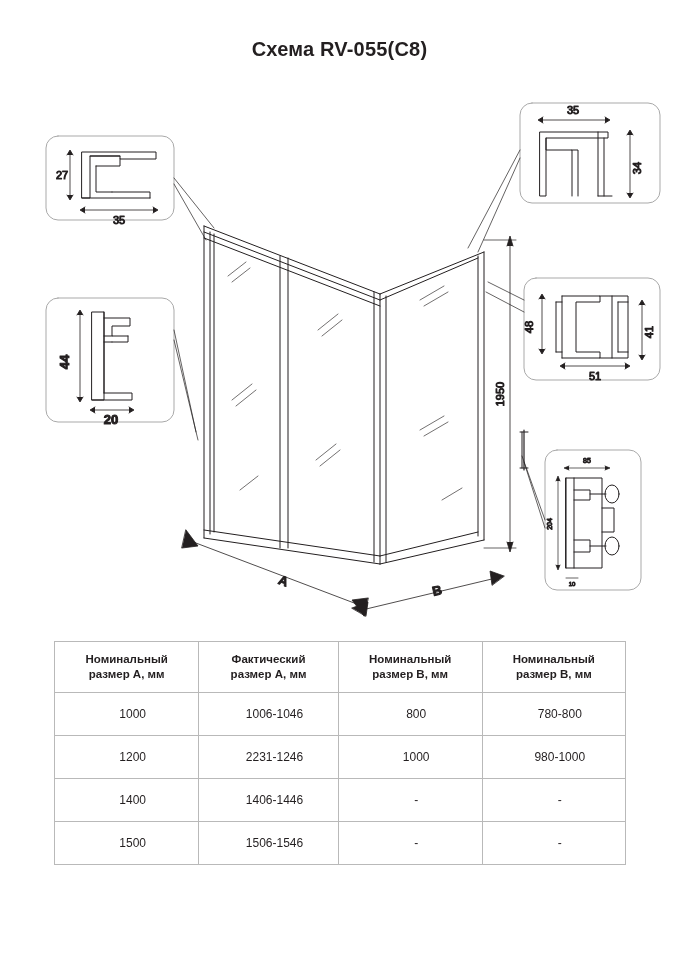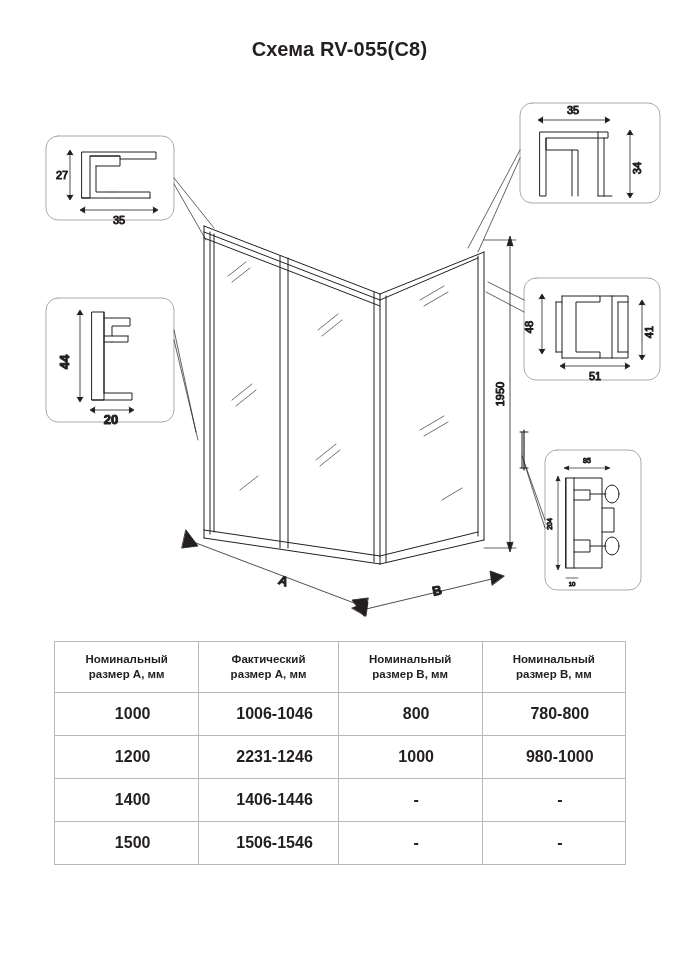--- a/index.html
+++ b/index.html
@@ -56,22 +56,22 @@
   }
   table.spec th {
     height: 50px;
     font-weight: bold;
     font-size: 11.5px;
     line-height: 15px;
     padding: 0 16px;
   }
   table.spec td {
     height: 40px;
-    font-weight: bold;
-    font-size: 16px;
+    font-weight: normal;
+    font-size: 12px;
     padding-left: 13px;
   }
   .col1 { width: 144px; }
   .col2 { width: 143px; margin-left: 16px; }
   .col3 { width: 143px; }
   .col4 { width: 142px; }
 </style>
 </head>
 <body>
 

